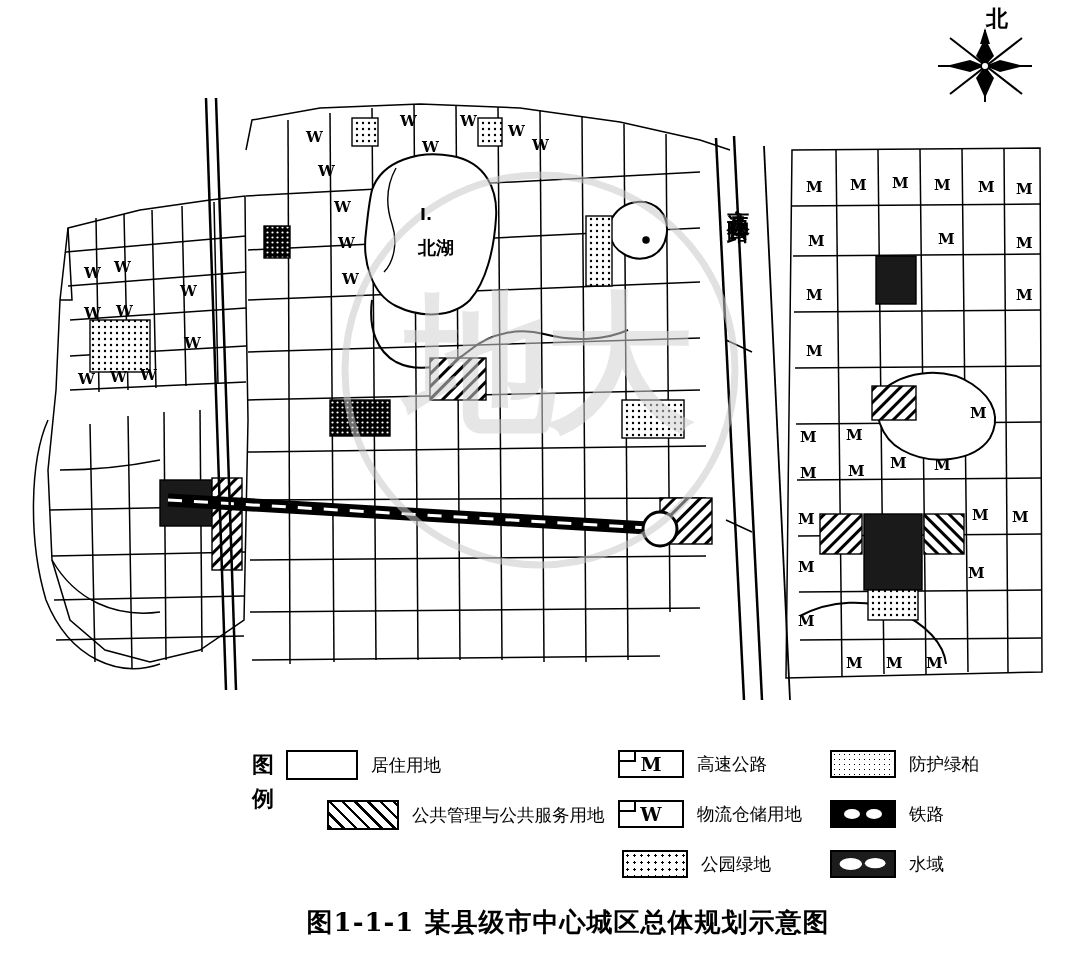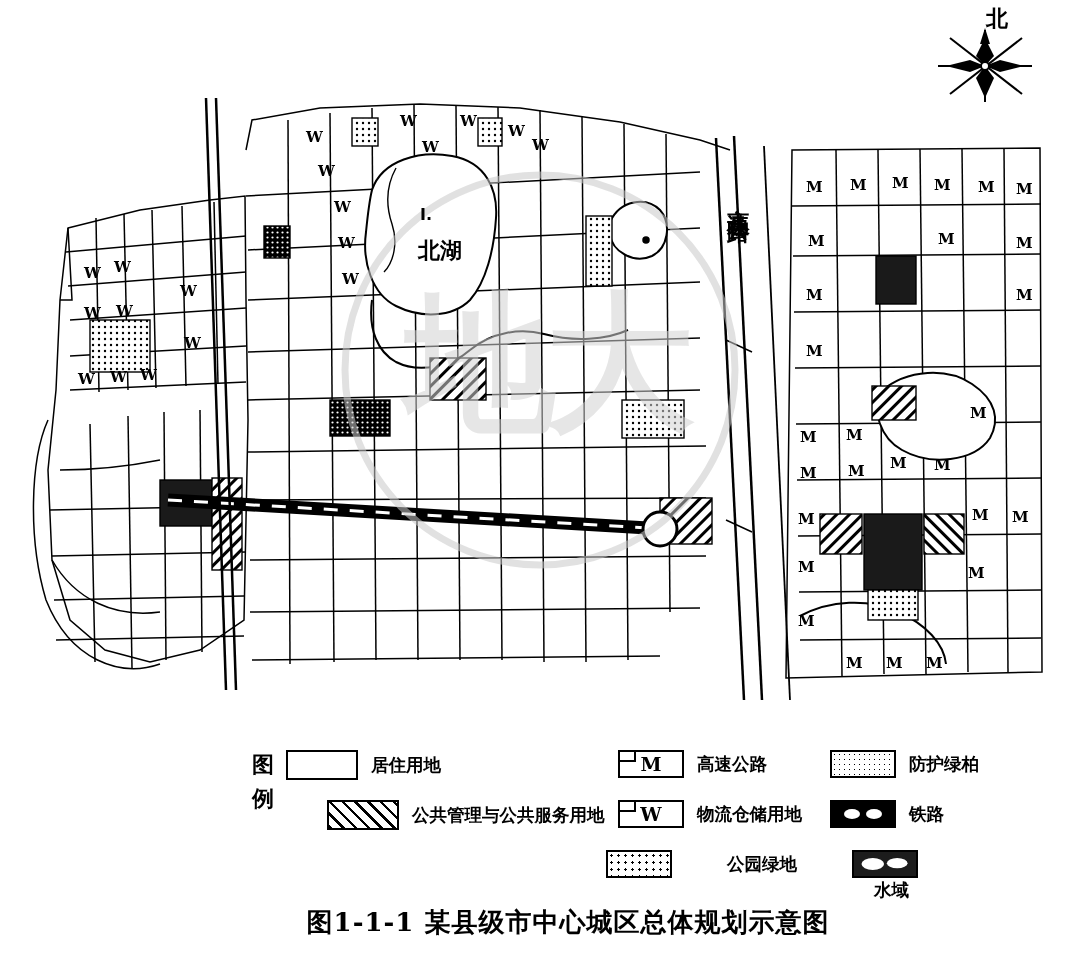--- a/index.html
+++ b/index.html
@@ -29,41 +29,41 @@
 
   
   .road-vlabel{
     position:absolute;
     font-size:23px;font-weight:bold;line-height:1.9;
     writing-mode:vertical-rl;
     font-family:"DejaVu Sans","Liberation Sans",sans-serif;
     letter-spacing:4px;
   }
   .lake-label{
-    position:absolute;font-size:22px;font-weight:bold;
+    position:absolute;font-size:18px;font-weight:bold;
   }
   .lake-dot{position:absolute;font-size:16px;font-weight:bold;}
 
   
   #legend{
     position:absolute;left:228px;top:740px;width:800px;height:150px;
   }
   .legend-title{
     position:absolute;left:12px;top:8px;
     font-size:22px;font-weight:bold;line-height:1.55;
     width:34px;text-align:right;
   }
   .legend-item{position:absolute;display:flex;align-items:center;}
   .swatch{
     width:72px;height:30px;border:2px solid #000;box-sizing:border-box;
     background:#fff;position:relative;overflow:hidden;
   }
   .swatch.small{width:66px;height:28px;}
   .legend-text{
-    margin-left:13px;font-size:17.5px;font-weight:bold;white-space:nowrap;
+    margin-left:13px;font-size:17.5px;font-weight:normal;white-space:nowrap;
     font-family:"DejaVu Sans","Liberation Sans",sans-serif;
   }
   .hatch-right{
     background-image:repeating-linear-gradient(45deg,#000 0 2.5px,transparent 2.5px 9px);
   }
   .hatch-left{
     background-image:repeating-linear-gradient(-45deg,#000 0 2.5px,transparent 2.5px 9px);
   }
   .dots{
     background-image:radial-gradient(#000 1.1px,transparent 1.2px);
@@ -360,25 +360,25 @@
     </div>
     <div class="legend-text">物流仓储用地</div>
   </div>
   <div class="legend-item" style="left:602px;top:60px;">
     <div class="swatch small" style="border:none;">
       <div class="rail"></div>
     </div>
     <div class="legend-text">铁路</div>
   </div>
 
-  <div class="legend-item" style="left:378px;top:110px;gap:42px;">
+  <div class="legend-item" style="left:394px;top:110px;">
     <div class="swatch small dots"></div>
     <div class="legend-text">公园绿地</div>
   </div>
-  <div class="legend-item" style="left:624px;top:110px;flex-direction:column;">
+  <div class="legend-item" style="left:602px;top:110px;">
     <div class="swatch small" style="background:#1c1c1c;">
       <svg width="100%" height="100%" viewBox="0 0 66 28" preserveAspectRatio="none">
         <ellipse cx="20" cy="14" rx="12" ry="7" fill="#fff"></ellipse>
         <ellipse cx="46" cy="13" rx="11" ry="6" fill="#fff"></ellipse>
       </svg>
     </div>
     <div class="legend-text">水域</div>
   </div>
 </div>
 

